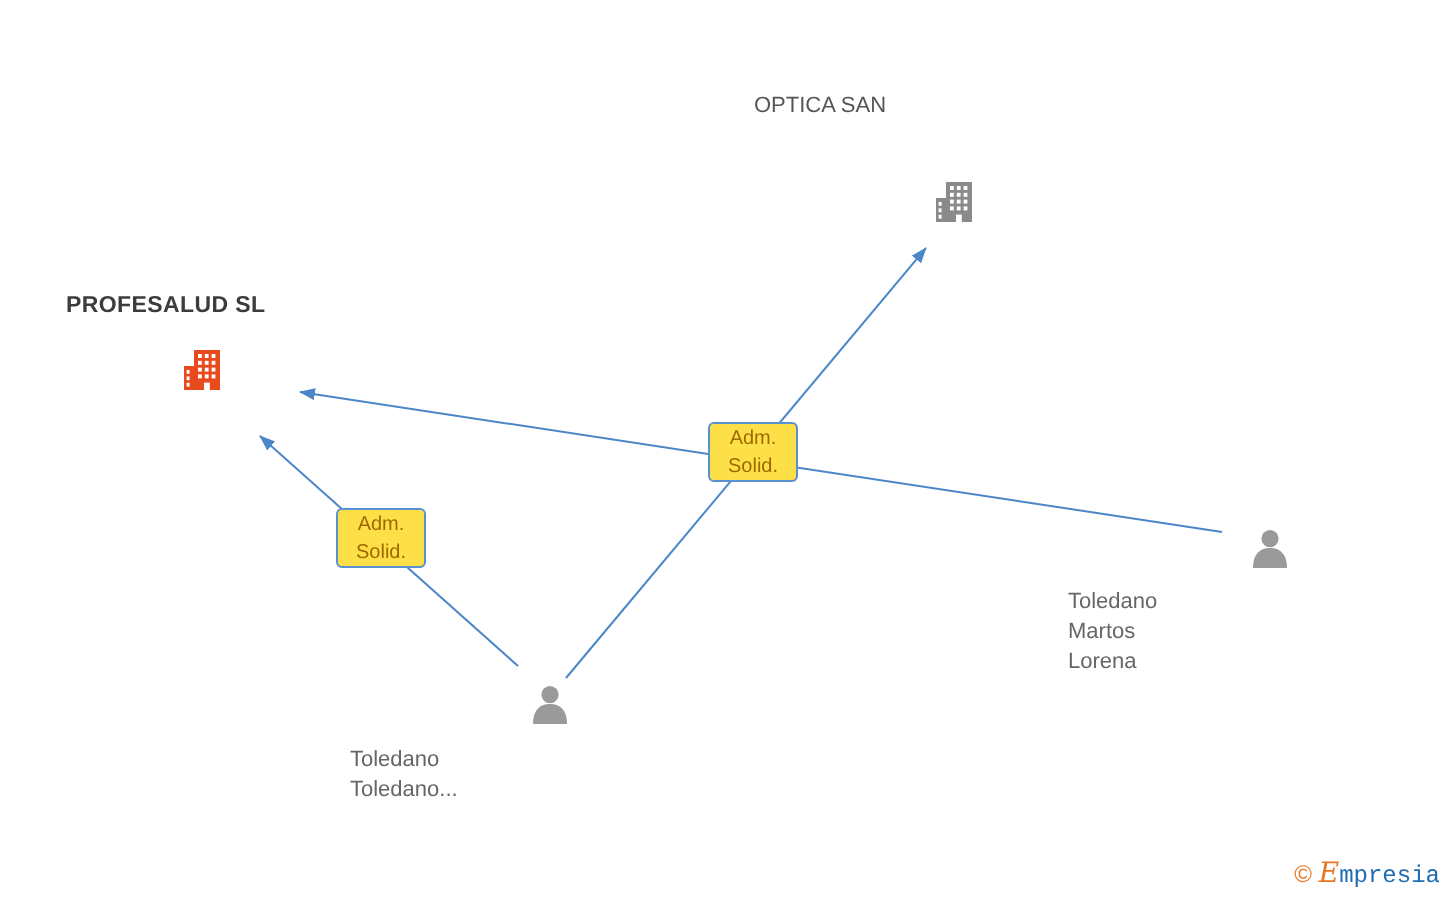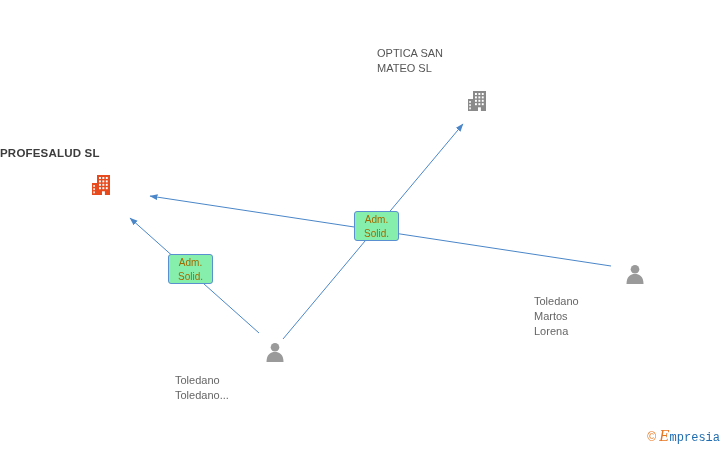--- a/index.html
+++ b/index.html
@@ -9,30 +9,30 @@
     font-family:"Liberation Sans", sans-serif;
   }
   svg.edges { position:absolute; left:0; top:0; pointer-events:none; }
 
   .node-label {
     position:absolute; width:200px; 
     font-size:11px; line-height:15px; color:#666;
   }
   .company-label { color:#555; }
   .company-label.active {
-    font-weight:bold; color:#3c3c3c; font-size:11.5px; letter-spacing:0.2px;
+    font-weight:bold; color:#3c3c3c; font-size:11.5px; letter-spacing:0.2px;padding-left:33px;
   }
   .node-icon { position:absolute; width:24px; height:24px; cursor:pointer; }
   .building-gray { color:#8a8a8a; }
   .building-orange { color:#e8491d; }
   .person-gray { color:#9a9a9a; }
 
   .edge-label-box {
     position:absolute; width:45px; height:30px; box-sizing:border-box;
-    border:1px solid #5a8fd0; border-radius:3px; background:#86efac;
+    border:1px solid #5a8fd0; border-radius:3px; background:#fde047;
     font-size:10px; line-height:14px; text-align:center; color:#a06a00;
     padding-top:1px;
   }
 
   .watermark {
     position:absolute; right:8px; bottom:5px; font-size:12px;
     white-space:nowrap;
   }
   .watermark .copy { color:#e87722; }
   .watermark .brand-e {
@@ -59,21 +59,20 @@
   <div>Adm.</div>
   <div>Solid.</div>
 </div>
 <div class="edge-label-box" style="left:168px; top:254px;">
   <div>Adm.</div>
   <div>Solid.</div>
 </div>
 
 <div class="node-label company-label" style="left:377px; top:46px;">
   <div>OPTICA SAN</div>
-  <div>MATEO SL</div>
 </div>
 <div class="node-icon building-gray" style="left:465px; top:89px;">
   <svg width="24" height="24" viewBox="0 0 24 24">
     <rect x="3" y="10" width="5" height="12" fill="currentColor"></rect>
     <rect x="4.3" y="12" width="1.5" height="1.9" fill="#fff"></rect>
     <rect x="4.3" y="15.2" width="1.5" height="1.9" fill="#fff"></rect>
     <rect x="4.3" y="18.4" width="1.5" height="1.9" fill="#fff"></rect>
     <rect x="8" y="2" width="13" height="20" fill="currentColor"></rect>
     <rect x="10" y="4" width="1.9" height="2" fill="#fff"></rect>
     <rect x="13.4" y="4" width="1.9" height="2" fill="#fff"></rect>

